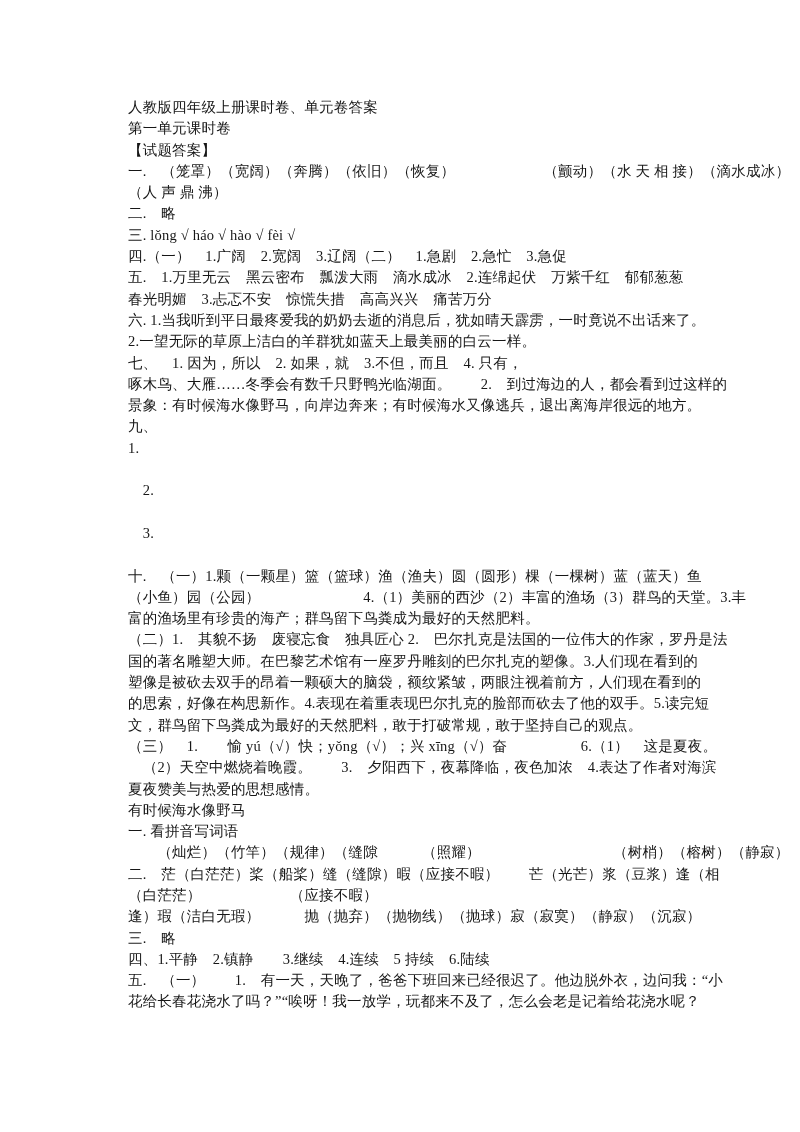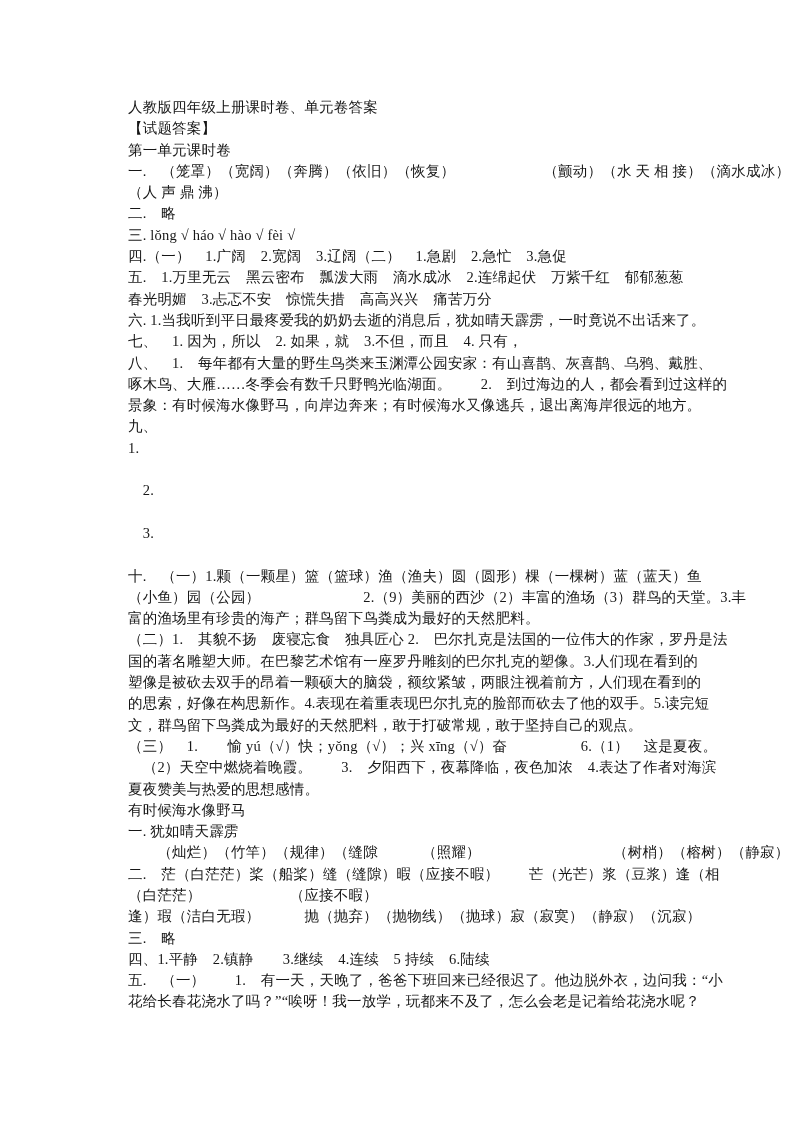--- a/index.html
+++ b/index.html
@@ -38,54 +38,54 @@
     letter-spacing: 0.2px;
   }
 </style>
 </head>
 <body>
 
 <div class="doc-page">
   <div class="doc-body" id="doc-body">
 
   <div class="line">人教版四年级上册课时卷、单元卷答案</div>
+      <div class="line">第一单元课时卷</div>
       <div class="line">【试题答案】</div>
-      <div class="line">第一单元课时卷</div>
       <div class="line">一.　（笼罩）（宽阔）（奔腾）（依旧）（恢复）　　　　　　（颤动）（水 天 相 接）（滴水成冰）</div>
       <div class="line">（人 声 鼎 沸）</div>
       <div class="line">二.　略</div>
       <div class="line">三. lǒng √ háo √ hào √ fèi √</div>
       <div class="line">四.（一）　1.广阔　2.宽阔　3.辽阔（二）　1.急剧　2.急忙　3.急促</div>
       <div class="line">五.　1.万里无云　黑云密布　瓢泼大雨　滴水成冰　2.连绵起伏　万紫千红　郁郁葱葱</div>
       <div class="line">春光明媚　3.忐忑不安　惊慌失措　高高兴兴　痛苦万分</div>
       <div class="line">六. 1.当我听到平日最疼爱我的奶奶去逝的消息后，犹如晴天霹雳，一时竟说不出话来了。</div>
+      <div class="line">2.一望无际的草原上洁白的羊群犹如蓝天上最美丽的白云一样。</div>
       <div class="line">七、　1. 因为，所以　2. 如果，就　3.不但，而且　4. 只有，</div>
-      <div class="line">八、　1.　每年都有大量的野生鸟类来玉渊潭公园安家：有山喜鹊、灰喜鹊、乌鸦、戴胜、</div>
       <div class="line">啄木鸟、大雁……冬季会有数千只野鸭光临湖面。　　2.　到过海边的人，都会看到过这样的</div>
       <div class="line">景象：有时候海水像野马，向岸边奔来；有时候海水又像逃兵，退出离海岸很远的地方。</div>
       <div class="line">九、</div>
       <div class="line">1.</div>
       <div class="line"></div>
       <div class="line">　2.</div>
       <div class="line"></div>
       <div class="line">　3.</div>
       <div class="line"></div>
       <div class="line">十.　（一）1.颗（一颗星）篮（篮球）渔（渔夫）圆（圆形）棵（一棵树）蓝（蓝天）鱼</div>
-      <div class="line">（小鱼）园（公园）　　　　　　　2.（9）美丽的西沙（2）丰富的渔场（3）群鸟的天堂。3.丰</div>
+      <div class="line">（小鱼）园（公园）　　　　　　　4.（1）美丽的西沙（2）丰富的渔场（3）群鸟的天堂。3.丰</div>
       <div class="line">富的渔场里有珍贵的海产；群鸟留下鸟粪成为最好的天然肥料。</div>
       <div class="line">（二）1.　其貌不扬　废寝忘食　独具匠心 2.　巴尔扎克是法国的一位伟大的作家，罗丹是法</div>
       <div class="line">国的著名雕塑大师。在巴黎艺术馆有一座罗丹雕刻的巴尔扎克的塑像。3.人们现在看到的</div>
       <div class="line">塑像是被砍去双手的昂着一颗硕大的脑袋，额纹紧皱，两眼注视着前方，人们现在看到的</div>
       <div class="line">的思索，好像在构思新作。4.表现在着重表现巴尔扎克的脸部而砍去了他的双手。5.读完短</div>
       <div class="line">文，群鸟留下鸟粪成为最好的天然肥料，敢于打破常规，敢于坚持自己的观点。</div>
       <div class="line">（三）　1.　　愉 yú（√）快；yǒng（√）；兴 xīng（√）奋　　　　　6.（1）　这是夏夜。</div>
       <div class="line">　（2）天空中燃烧着晚霞。　　3.　夕阳西下，夜幕降临，夜色加浓　4.表达了作者对海滨</div>
       <div class="line">夏夜赞美与热爱的思想感情。</div>
       <div class="line">有时候海水像野马</div>
-      <div class="line">一. 犹如晴天霹雳</div>
+      <div class="line">一. 看拼音写词语</div>
       <div class="line">　　（灿烂）（竹竿）（规律）（缝隙　　　（照耀）　　　　　　　　　（树梢）（榕树）（静寂）</div>
       <div class="line">二.　茫（白茫茫）桨（船桨）缝（缝隙）暇（应接不暇）　　芒（光芒）浆（豆浆）逢（相</div>
       <div class="line">（白茫茫）　　　　　　（应接不暇）</div>
       <div class="line">逢）瑕（洁白无瑕）　　　抛（抛弃）（抛物线）（抛球）寂（寂寞）（静寂）（沉寂）</div>
       <div class="line">三.　略</div>
       <div class="line">四、1.平静　2.镇静　　3.继续　4.连续　5 持续　6.陆续</div>
       <div class="line">五.　（一）　　1.　有一天，天晚了，爸爸下班回来已经很迟了。他边脱外衣，边问我：“小</div>
       <div class="line">花给长春花浇水了吗？”“唉呀！我一放学，玩都来不及了，怎么会老是记着给花浇水呢？</div>
     </div>
 </div>

